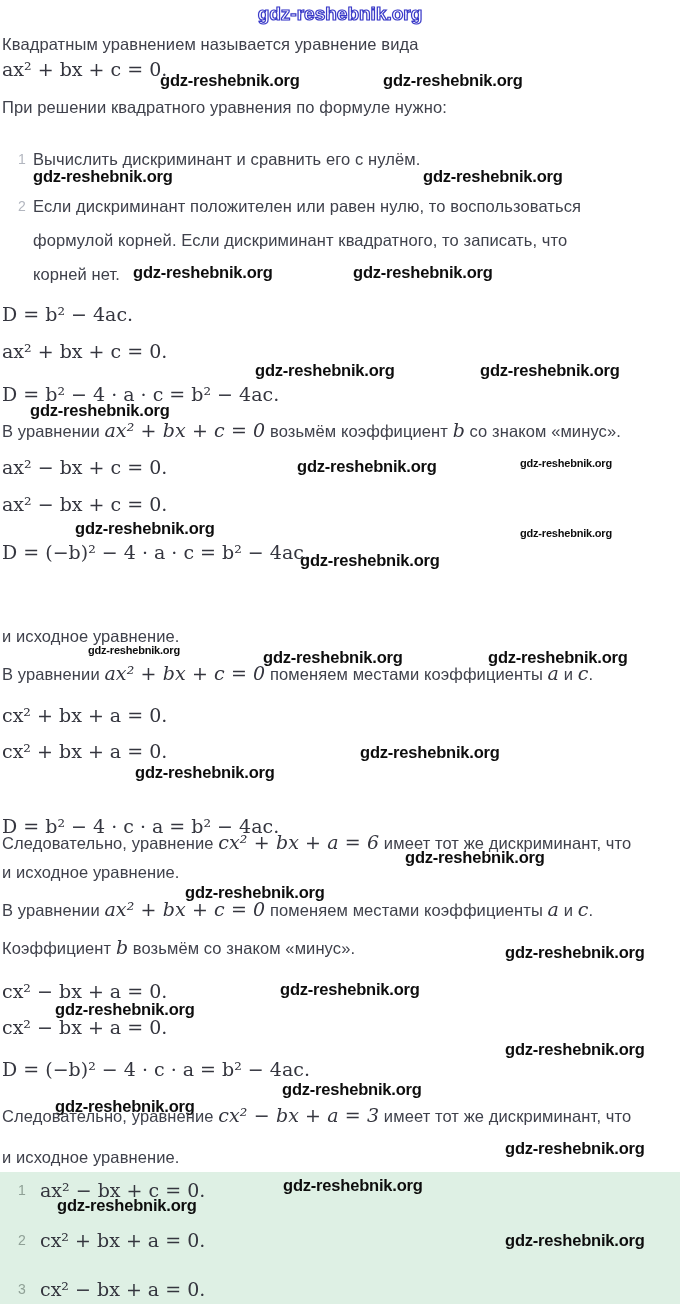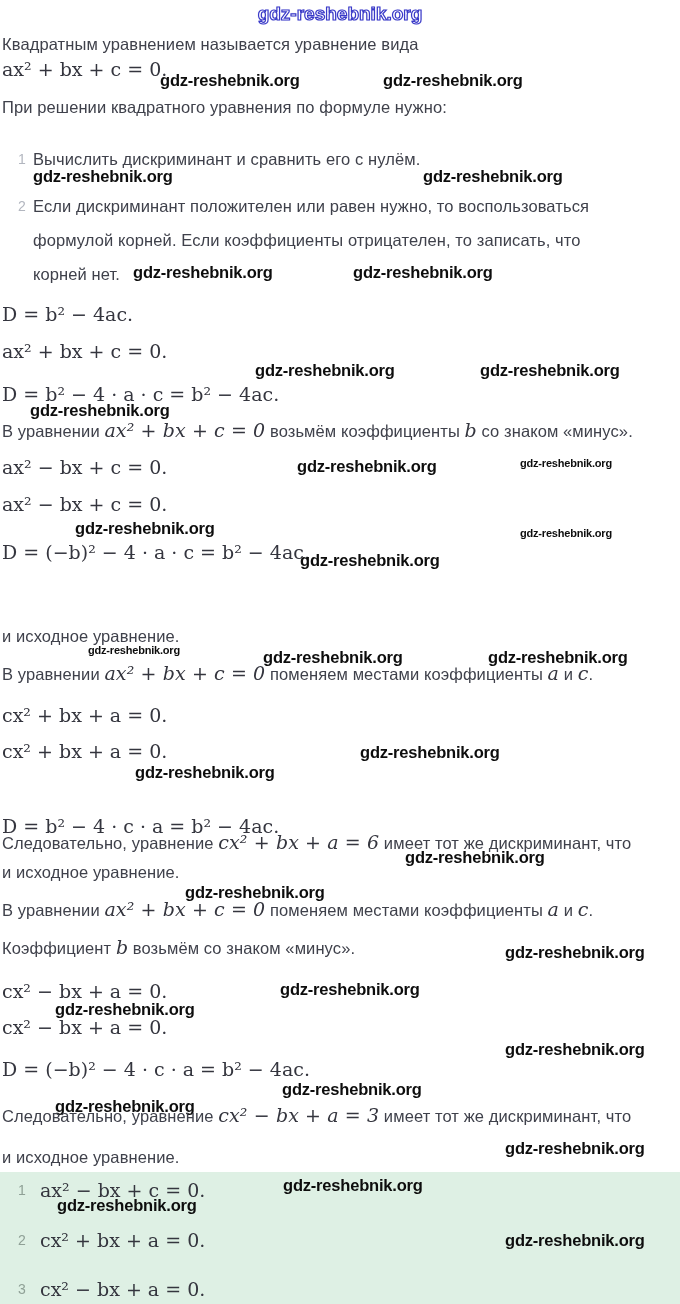--- a/index.html
+++ b/index.html
@@ -75,35 +75,35 @@
   <div class="line wm" style="left:160px;top:71px">gdz-reshebnik.org</div>
   <div class="line wm" style="left:383px;top:71px">gdz-reshebnik.org</div>
   <div class="line b" style="left:2px;top:98px">При решении квадратного уравнения по формуле нужно:</div>
 
   <div class="line num" style="left:18px;top:151px">1</div>
   <div class="line b" style="left:33px;top:150px">Вычислить дискриминант и сравнить его с нулём.</div>
   <div class="line wm" style="left:33px;top:167px">gdz-reshebnik.org</div>
   <div class="line wm" style="left:423px;top:167px">gdz-reshebnik.org</div>
 
   <div class="line num" style="left:18px;top:198px">2</div>
-  <div class="line b" style="left:33px;top:197px">Если дискриминант положителен или равен нужно, то воспользоваться</div>
-  <div class="line b" style="left:33px;top:231px">формулой корней. Если коэффициенты отрицателен, то записать, что</div>
+  <div class="line b" style="left:33px;top:197px">Если дискриминант положителен или равен нулю, то воспользоваться</div>
+  <div class="line b" style="left:33px;top:231px">формулой корней. Если дискриминант квадратного, то записать, что</div>
   <div class="line b" style="left:33px;top:265px">корней нет.</div>
   <div class="line wm" style="left:133px;top:263px">gdz-reshebnik.org</div>
   <div class="line wm" style="left:353px;top:263px">gdz-reshebnik.org</div>
 
   <div class="line m" style="left:2px;top:303px">D = b² − 4ac.</div>
   <div class="line m" style="left:2px;top:340px">ax² + bx + c = 0.</div>
   <div class="line wm" style="left:255px;top:361px">gdz-reshebnik.org</div>
   <div class="line wm" style="left:480px;top:361px">gdz-reshebnik.org</div>
   <div class="line m" style="left:2px;top:383px">D = b² − 4 · a · c = b² − 4ac.</div>
   <div class="line wm" style="left:30px;top:401px">gdz-reshebnik.org</div>
 
   <div class="line b" style="left:2px;top:419px">
-    <span>В уравнении </span><span class="seg-m">ax² + bx + c = 0</span><span> возьмём коэффициенты </span><span class="seg-m">b</span><span> со знаком «минус».</span>
+    <span>В уравнении </span><span class="seg-m">ax² + bx + c = 0</span><span> возьмём коэффициент </span><span class="seg-m">b</span><span> со знаком «минус».</span>
   </div>
 
   <div class="line m" style="left:2px;top:456px">ax² − bx + c = 0.</div>
   <div class="line wm" style="left:297px;top:457px">gdz-reshebnik.org</div>
   <div class="line wms" style="left:520px;top:457px">gdz-reshebnik.org</div>
   <div class="line m" style="left:2px;top:493px">ax² − bx + c = 0.</div>
   <div class="line wm" style="left:75px;top:519px">gdz-reshebnik.org</div>
   <div class="line wms" style="left:520px;top:527px">gdz-reshebnik.org</div>
   <div class="line m" style="left:2px;top:541px">D = (−b)² − 4 · a · c = b² − 4ac.</div>
   <div class="line wm" style="left:300px;top:551px">gdz-reshebnik.org</div>

